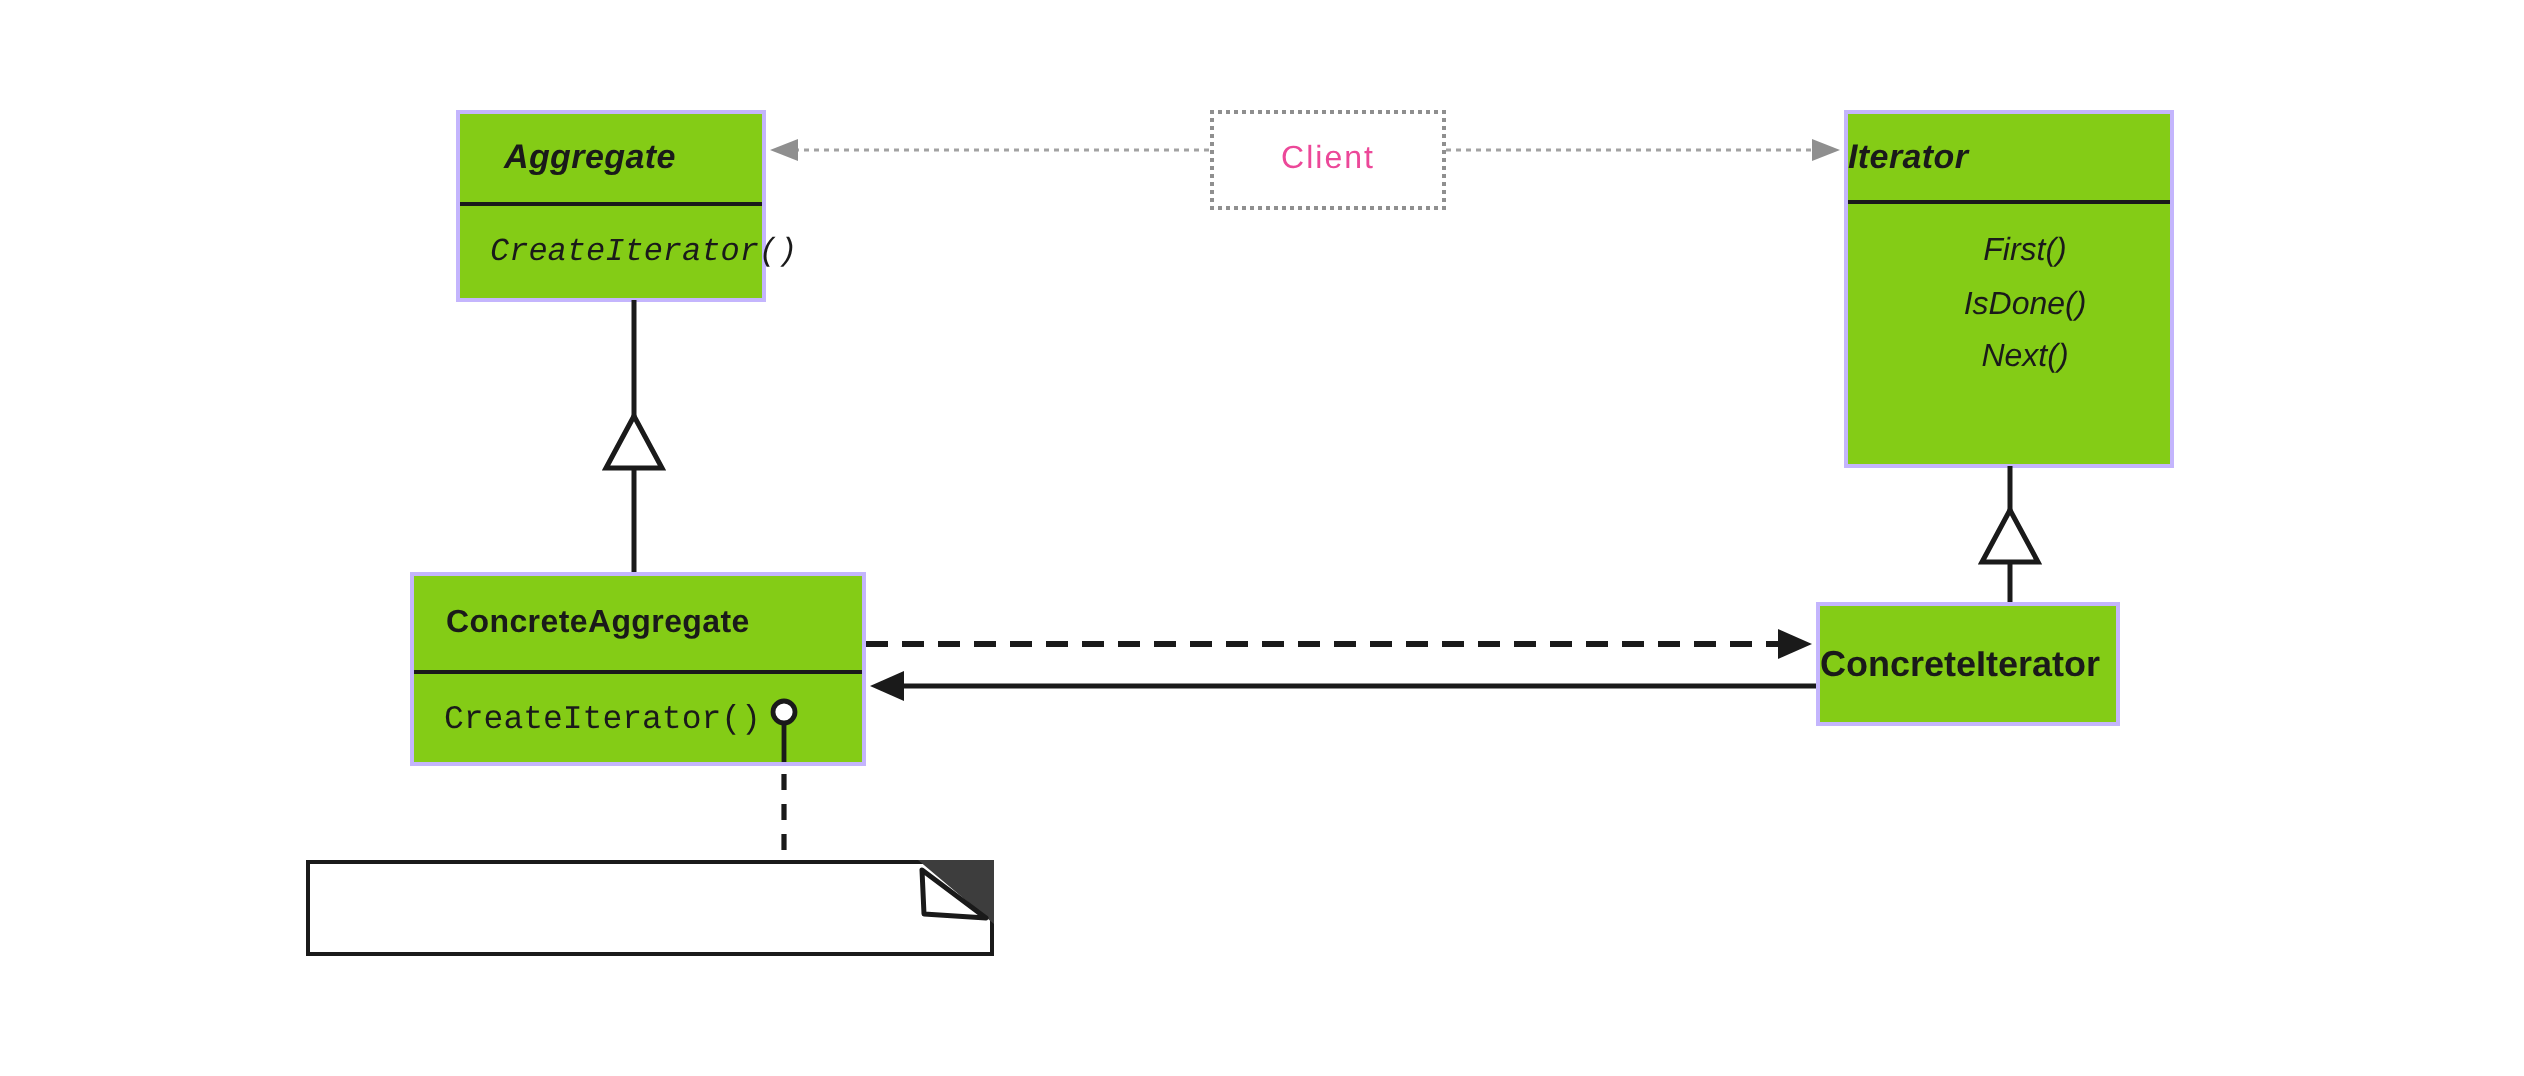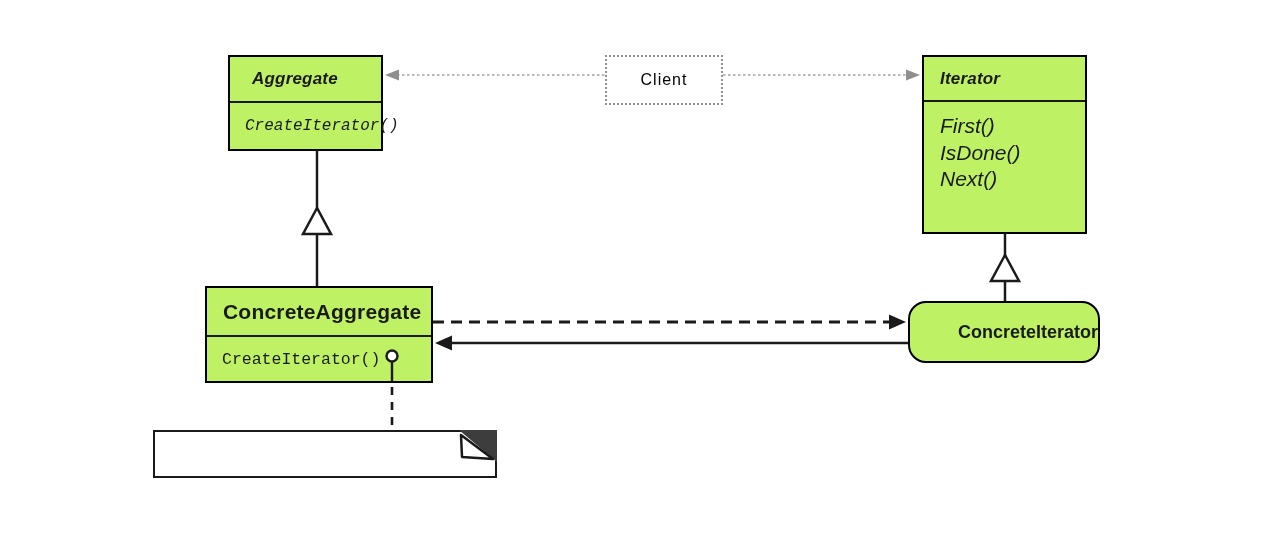--- a/index.html
+++ b/index.html
@@ -12,22 +12,22 @@
     width: 1262px;
     height: 538px;
     background: #ffffff;
     font-family: "Liberation Sans", sans-serif;
     color: #1a1a1a;
     overflow: hidden;
   }
   .class-box {
     position: absolute;
     box-sizing: border-box;
-    border: 2px solid #000000;
-    background: #bef264;
+    border: 2px solid #c4b5fd;
+    background: #84cc16;
   }
   .compartment-title {
     box-sizing: border-box;
     display: flex;
     align-items: center;
     border-bottom: 2px solid #1a1a1a;
     font-weight: bold;
     font-size: 17px;
     letter-spacing: 0.2px;
     white-space: nowrap;
@@ -39,51 +39,52 @@
   .compartment-methods {
     box-sizing: border-box;
     display: flex;
     align-items: center;
     font-size: 16px;
     white-space: nowrap;
     font-family: Liberation Mono, monospace;
   }
   .method-list {
     box-sizing: border-box;
-    font-size: 21px;
+    font-size: 16px;
     line-height: 26.5px;
     white-space: nowrap;
+    text-align: center;
   }
   
   #box-aggregate { left: 228px; top: 55px; width: 155px; height: 96px; }
   #box-aggregate .compartment-title { height: 46px; padding-left: 22px; }
   #box-aggregate .compartment-methods { height: 46px; padding-left: 15px; }
   
   #box-iterator { left: 922px; top: 55px; width: 165px; height: 179px; }
-  #box-iterator .compartment-title { height: 45px; padding-left: 16px; }
+  #box-iterator .compartment-title { height: 45px; }
   #box-iterator .method-list { padding: 11px 0 0 16px; }
   
   #box-concrete-aggregate { left: 205px; top: 286px; width: 228px; height: 97px; }
-  #box-concrete-aggregate .compartment-title { height: 49px; padding-left: 16px; font-size: 21px; }
+  #box-concrete-aggregate .compartment-title { height: 49px; padding-left: 16px; font-size: 16px; }
   #box-concrete-aggregate .compartment-methods { height: 44px; padding-left: 15px; font-size: 16.5px; }
   
   #box-concrete-iterator {
-    left: 908px; top: 301px; width: 192px; height: 62px;
-    display: flex; align-items: center; justify-content: flex-end;
-    font-weight: bold; font-size: 18px; white-space: nowrap; border-radius: 18px;
+    left: 908px; top: 301px; width: 152px; height: 62px;
+    display: flex; align-items: center; justify-content: flex-start;
+    font-weight: bold; font-size: 18px; white-space: nowrap;
   }
   
   #box-client {
     position: absolute;
     left: 605px; top: 55px; width: 118px; height: 50px;
     box-sizing: border-box;
     border: 2px dotted #8f8f8f;
     background: #ffffff;
     display: flex; align-items: center; justify-content: center;
-    color: #000000;
+    color: #ec4899;
     font-size: 16px;
     letter-spacing: 1px;
     white-space: nowrap;
   }
   
   #note-box {
     position: absolute;
     left: 153px; top: 430px; width: 344px; height: 48px;
     box-sizing: border-box;
     border: 2px solid #1a1a1a;

